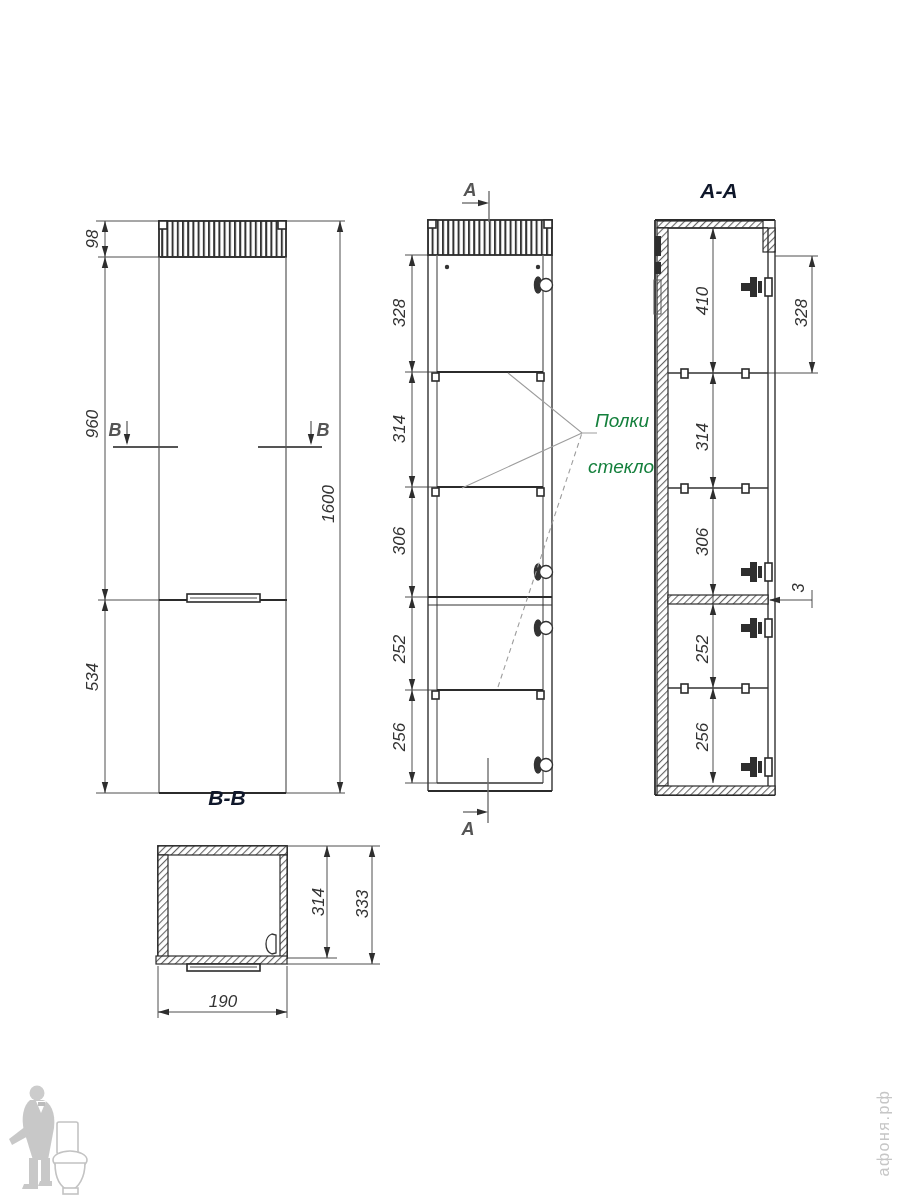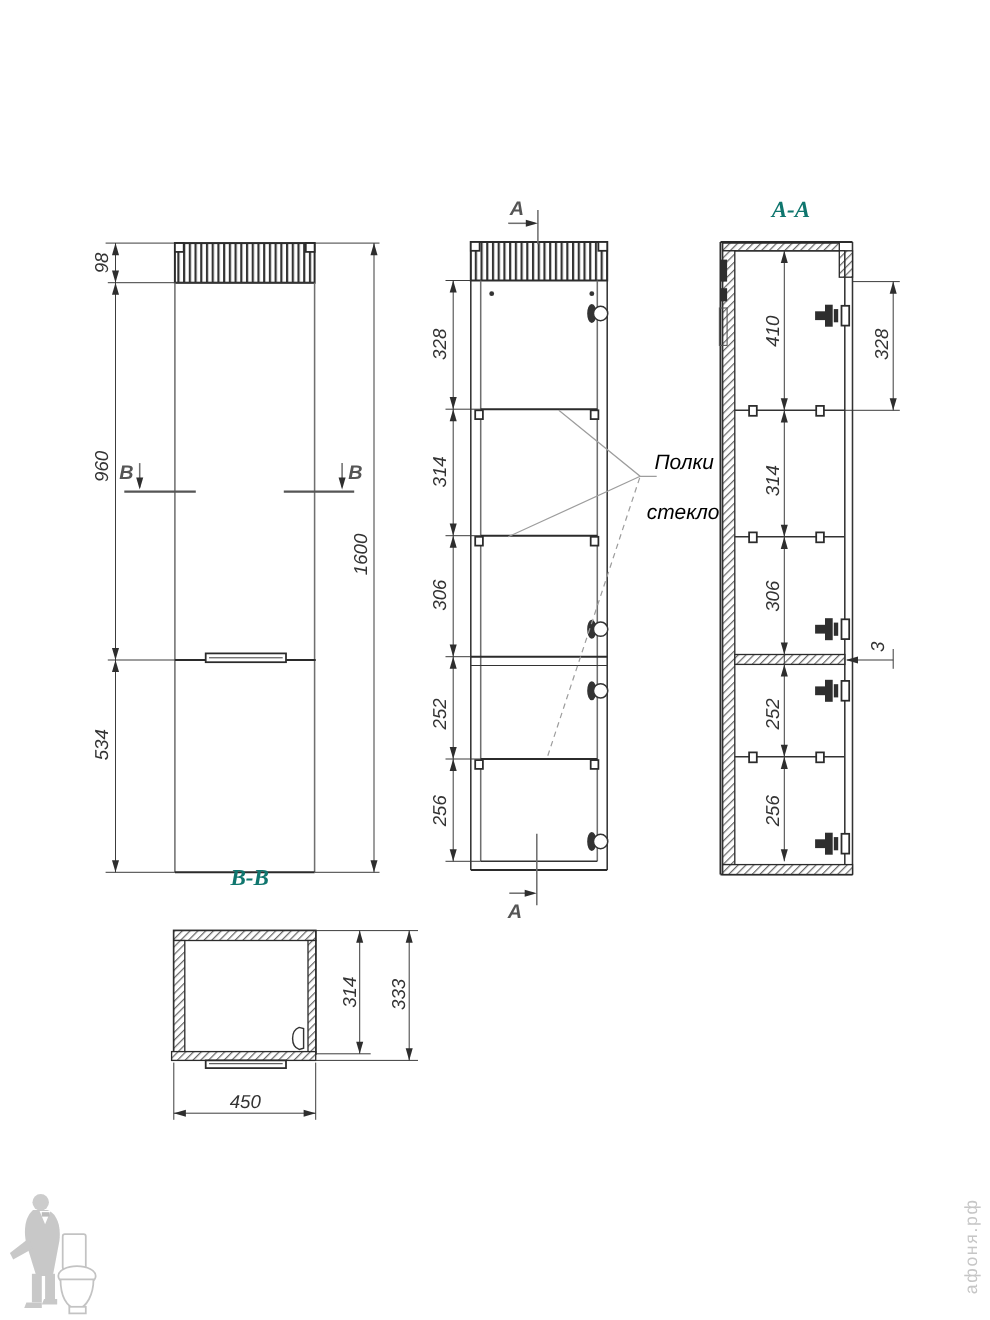--- a/index.html
+++ b/index.html
@@ -2,23 +2,23 @@
 <html><head>
 <meta charset="utf-8">
 <style>
   html,body{margin:0;padding:0;background:#fff;}
   #canvas{position:relative;width:900px;height:1200px;background:#fff;overflow:hidden;
           font-family:"Liberation Sans",sans-serif;}
   #draw{position:absolute;left:0;top:0;}
   .lbl{position:absolute;font:italic 17px "Liberation Sans",sans-serif;color:#333;
        white-space:nowrap;transform:translate(-50%,-50%);}
   .rot{transform:translate(-50%,-50%) rotate(-90deg);}
-  .title{font-size:21px;font-weight:bold;color:#0f766e;font-family:Liberation Serif, serif;}
+  .title{font-size:21px;font-weight:bold;color:#0f172a;}
   .marker{font-size:18px;color:#555;font-weight:bold;}
-  .note{font-size:19px;color:#000000;}
+  .note{font-size:19px;color:#15803d;}
   .wm{font:16px "Liberation Sans",sans-serif;color:#c6c6c6;letter-spacing:1.5px;
       transform:translate(-50%,-50%) rotate(-90deg);}
   svg line{stroke:#333;stroke-width:1;}
   svg .b{stroke:#2b2b2b;stroke-width:1.8;}
   svg .m{stroke:#333;stroke-width:1.4;}
   svg .t{stroke:#3a3a3a;stroke-width:0.9;}
   svg .g{stroke:#6f6f6f;stroke-width:1.4;}
   svg .s{stroke:#555;stroke-width:2;}
   svg .ld{stroke:#9d9d9d;stroke-width:1.1;fill:none;}
   svg use{fill:#2e2e2e;}
@@ -310,20 +310,20 @@
 <div class="lbl rot" style="left:703px;top:301px">410</div>
 <div class="lbl rot" style="left:703px;top:437px">314</div>
 <div class="lbl rot" style="left:703px;top:542px">306</div>
 <div class="lbl rot" style="left:703px;top:649px">252</div>
 <div class="lbl rot" style="left:703px;top:737px">256</div>
 <div class="lbl rot" style="left:802px;top:313px">328</div>
 <div class="lbl rot" style="left:799px;top:588px">3</div>
 
 <div class="lbl rot" style="left:319px;top:902px">314</div>
 <div class="lbl rot" style="left:363px;top:904px">333</div>
-<div class="lbl" style="left:223px;top:1002px">450</div>
+<div class="lbl" style="left:223px;top:1002px">190</div>
 
 <div class="lbl note" style="left:622px;top:421px">Полки</div>
 <div class="lbl note" style="left:621px;top:467px">стекло</div>
 
 <div class="lbl wm" style="left:884px;top:1133px">афоня.рф</div>
 
 </div>
 
 </body></html>

